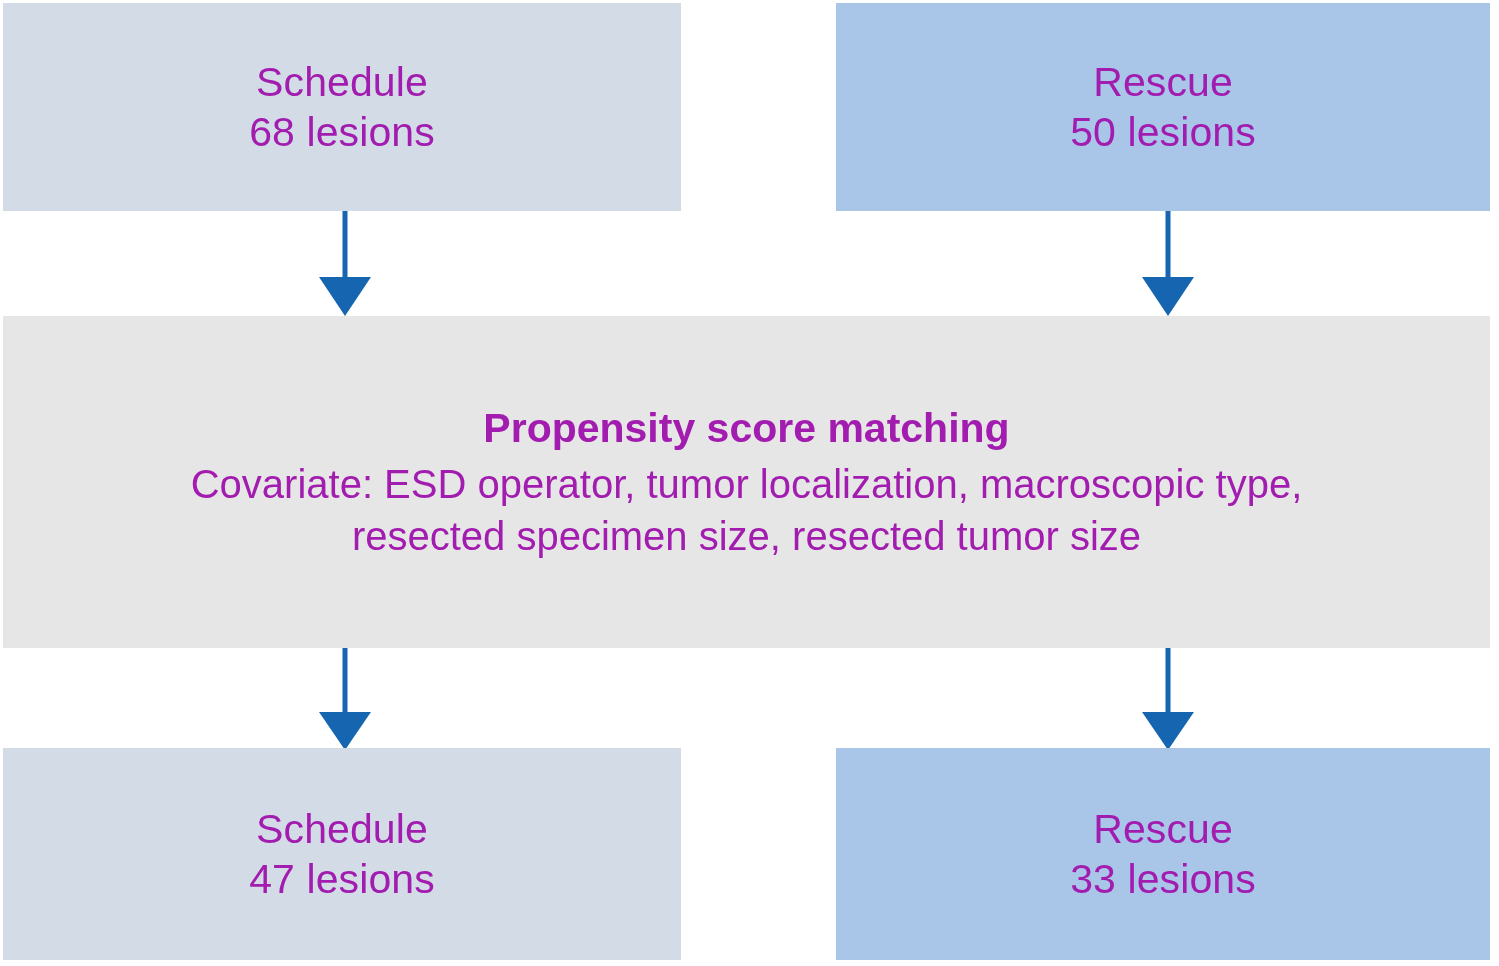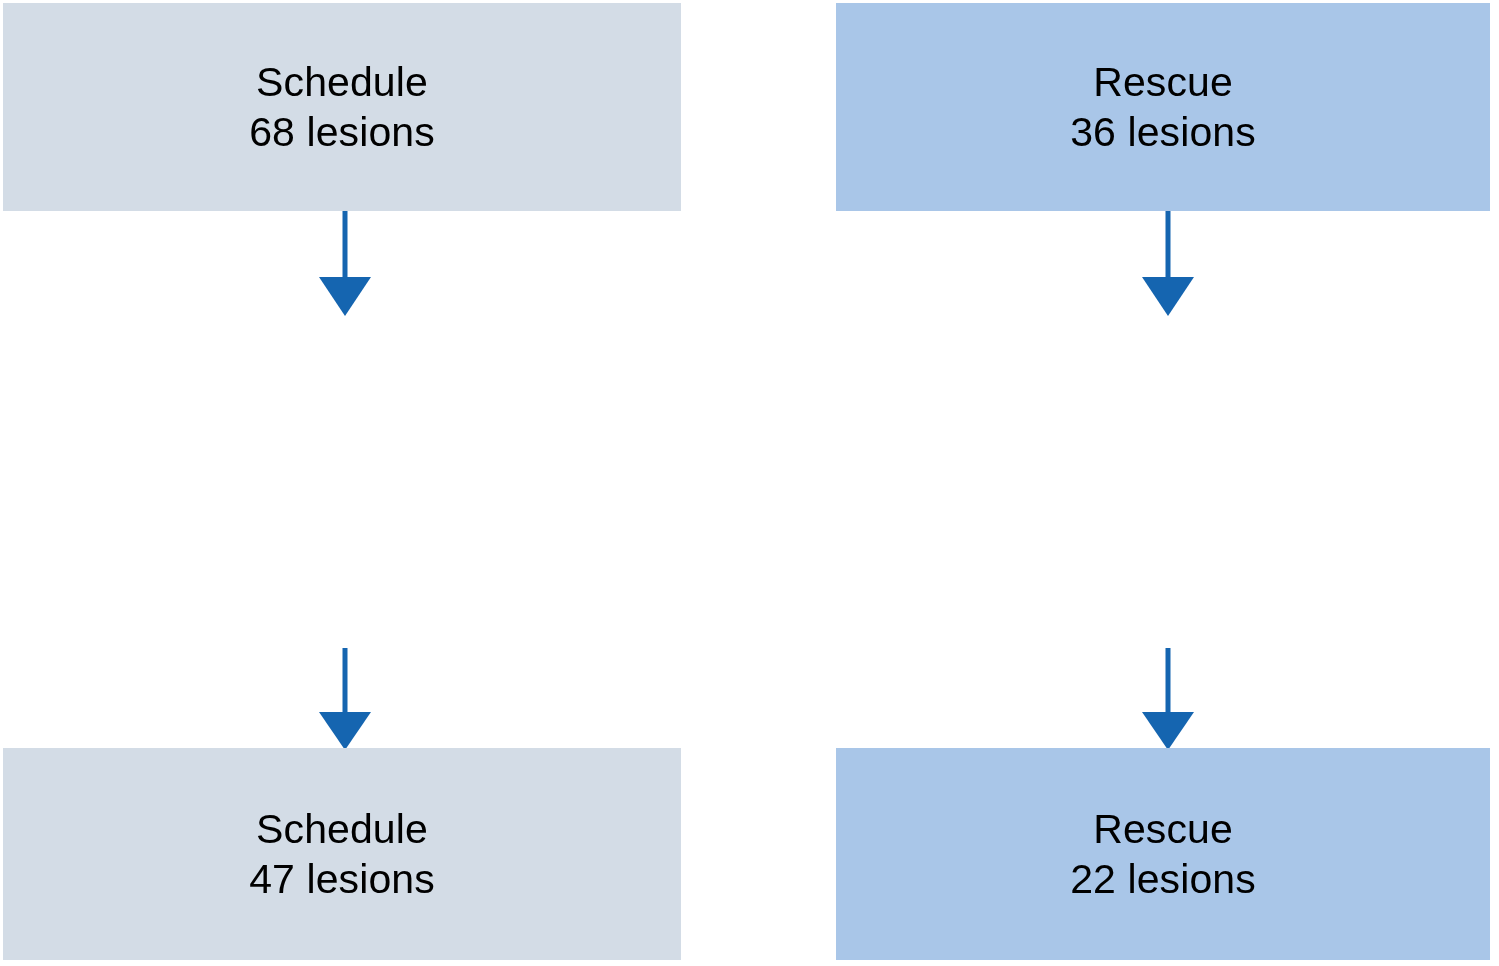--- a/index.html
+++ b/index.html
@@ -19,21 +19,21 @@
     overflow: hidden;
   }
 
   .node {
     position: absolute;
     display: flex;
     flex-direction: column;
     align-items: center;
     justify-content: center;
     text-align: center;
-    color: #000000;
+    color: #a21caf;
     box-sizing: border-box;
   }
 
   .node-line {
     display: block;
     font-size: 41px;
     line-height: 1.22;
     letter-spacing: 0.1px;
     white-space: nowrap;
   }
@@ -111,37 +111,42 @@
 
 <div id="canvas">
 
   <div class="node" id="box-schedule-pre">
     <span class="node-line">Schedule</span>
     <span class="node-line">68 lesions</span>
   </div>
 
   <div class="node" id="box-rescue-pre">
     <span class="node-line">Rescue</span>
-    <span class="node-line">36 lesions</span>
+    <span class="node-line">50 lesions</span>
   </div>
 
   <div class="arrow" id="arrow-schedule-top">
     <svg width="60" height="105" viewBox="0 0 60 105" aria-hidden="true">
       <line x1="30" y1="0" x2="30" y2="72" stroke="#1565b0" stroke-width="5"></line>
       <polygon points="4,66 56,66 30,105" fill="#1565b0"></polygon>
     </svg>
   </div>
 
   <div class="arrow" id="arrow-rescue-top">
     <svg width="60" height="105" viewBox="0 0 60 105" aria-hidden="true">
       <line x1="30" y1="0" x2="30" y2="72" stroke="#1565b0" stroke-width="5"></line>
       <polygon points="4,66 56,66 30,105" fill="#1565b0"></polygon>
     </svg>
   </div>
 
+  <div class="node" id="box-matching">
+    <span class="matching-title">Propensity score matching</span>
+    <span class="matching-line">Covariate: ESD operator, tumor localization, macroscopic type,</span>
+    <span class="matching-line">resected specimen size, resected tumor size</span>
+  </div>
 
   <div class="arrow" id="arrow-schedule-bottom">
     <svg width="60" height="102" viewBox="0 0 60 102" aria-hidden="true">
       <line x1="30" y1="0" x2="30" y2="70" stroke="#1565b0" stroke-width="5"></line>
       <polygon points="4,64 56,64 30,102" fill="#1565b0"></polygon>
     </svg>
   </div>
 
   <div class="arrow" id="arrow-rescue-bottom">
     <svg width="60" height="102" viewBox="0 0 60 102" aria-hidden="true">
@@ -150,16 +155,16 @@
     </svg>
   </div>
 
   <div class="node" id="box-schedule-post">
     <span class="node-line">Schedule</span>
     <span class="node-line">47 lesions</span>
   </div>
 
   <div class="node" id="box-rescue-post">
     <span class="node-line">Rescue</span>
-    <span class="node-line">22 lesions</span>
+    <span class="node-line">33 lesions</span>
   </div>
 
 </div>
 
 </body></html>

